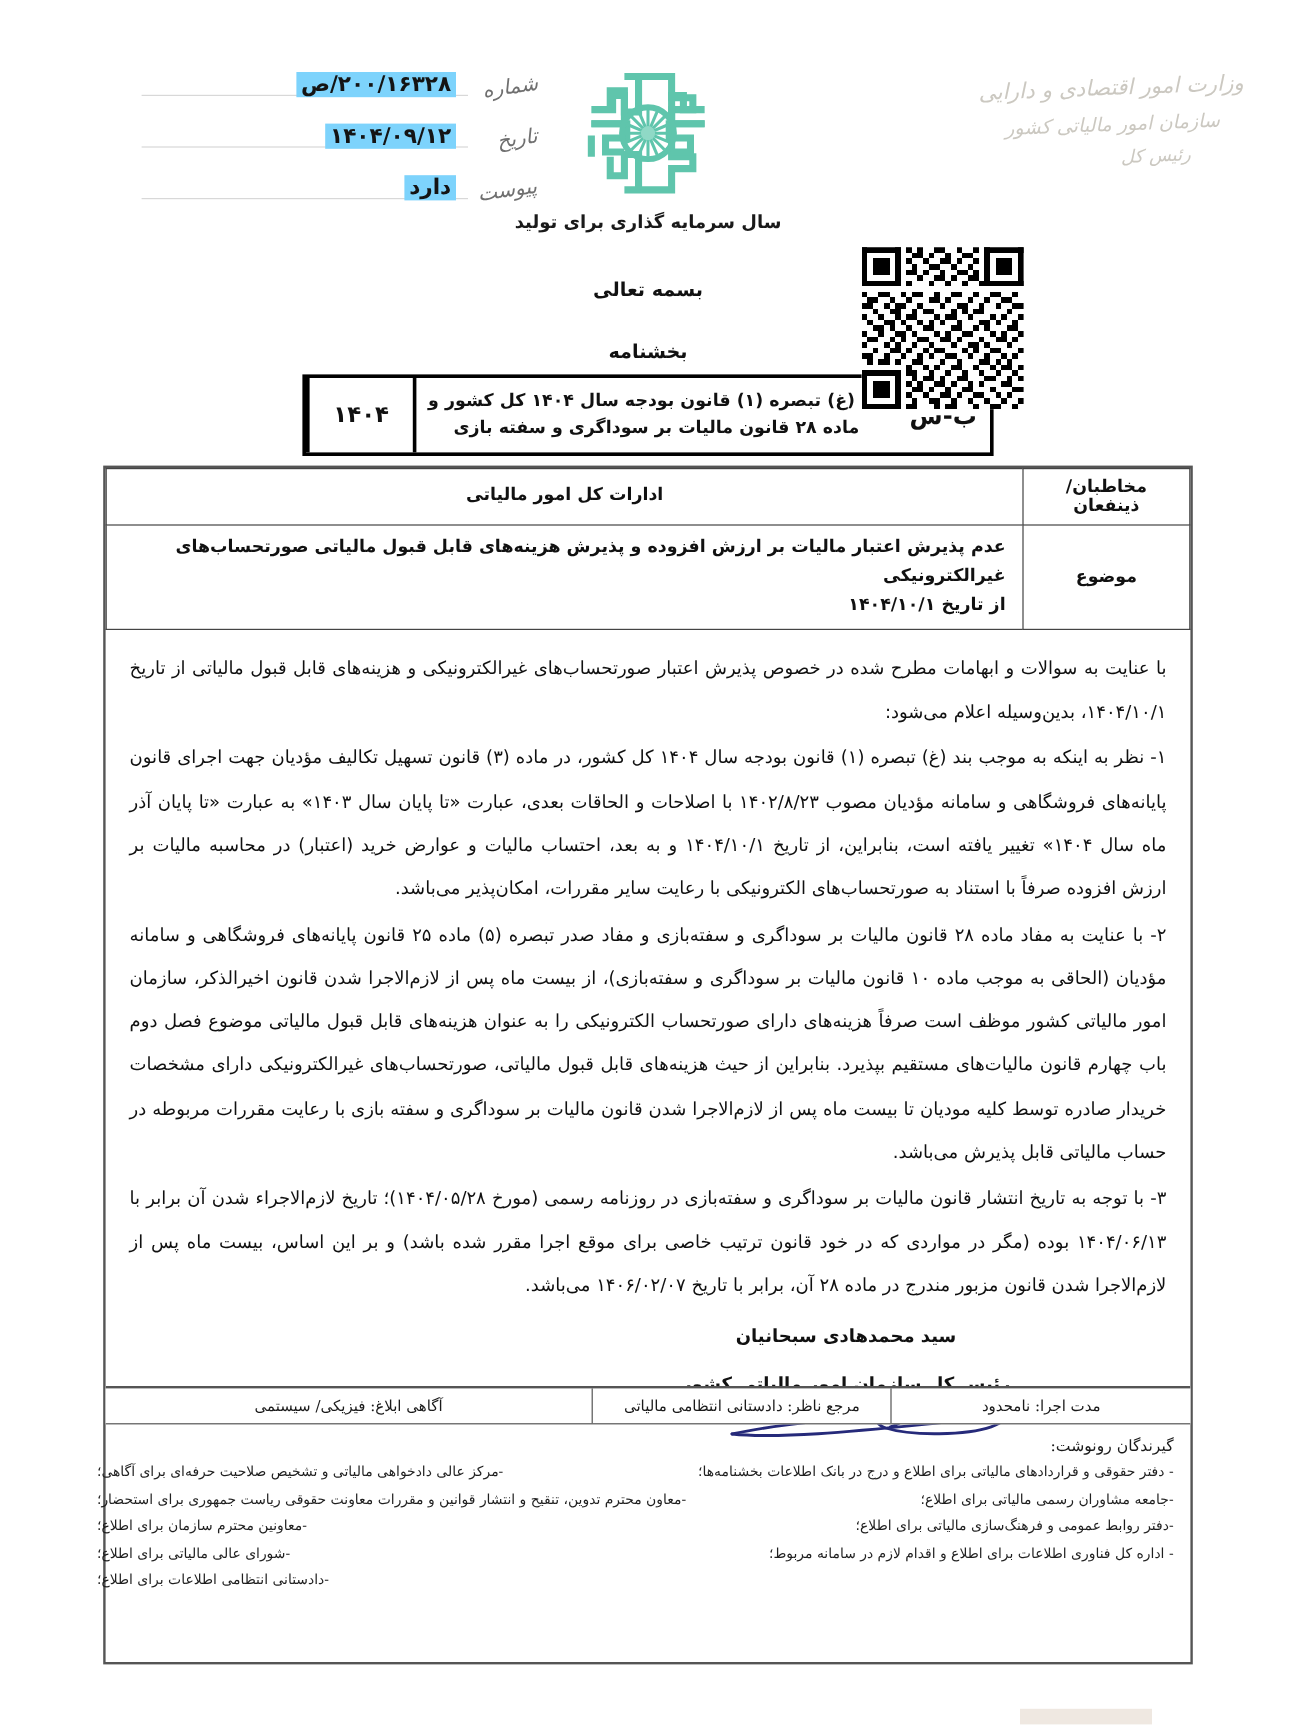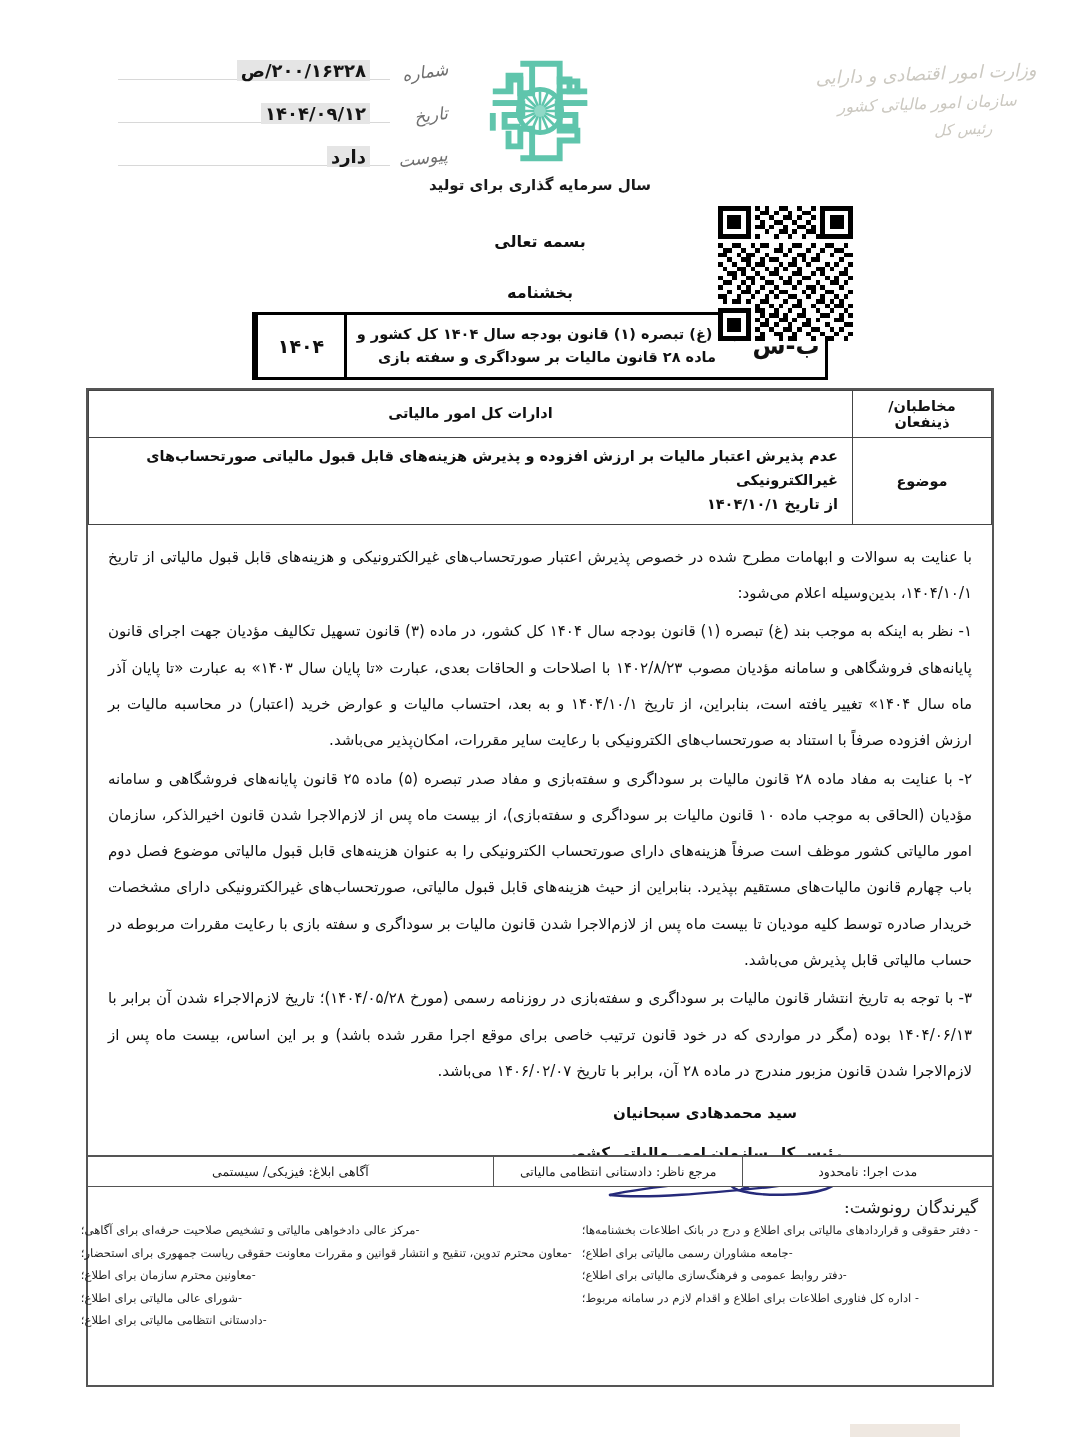--- a/index.html
+++ b/index.html
@@ -87,26 +87,26 @@
   .meta-rule {
     position: absolute;
     top: 17px;
     right: 58px;
     left: 0;
     border-top: 1px solid #d8d8d8;
   }
   .meta-value {
     position: absolute;
     top: -2px;
-    right: 78px;
+    right: 68px;
     font-size: 18px;
     font-weight: bold;
     color: #141414;
     letter-spacing: .5px;
-    background: #e5e5e5;
+    background: #7dd3fc;
     padding: 0 4px;
     direction: ltr;
     unicode-bidi: plaintext;
   }
 
   
   .qr-code {
     position: absolute;
     top: 206px;
     left: 718px;
@@ -162,21 +162,21 @@
     font-size: 14.5px;
     font-weight: bold;
     line-height: 1.6;
     padding: 0 8px;
   }
   .title-code {
     width: 78px;
     display: flex;
     align-items: center;
     justify-content: center;
-    font-size: 24px;
+    font-size: 20px;
     font-weight: bold;
   }
 
   
   .main-frame {
     position: absolute;
     top: 388px;
     right: 86px;
     left: 86px;
     bottom: 52px;
@@ -271,21 +271,21 @@
   
   .cc-block {
     position: absolute;
     left: 0; right: 0;
     bottom: 8px;
     height: 186px;
     padding: 6px 14px 0 14px;
     box-sizing: border-box;
   }
   .cc-heading {
-    font-size: 17px;
+    font-size: 13px;
     font-family: "DejaVu Serif", "Liberation Serif", serif;
     color: #1a1a1a;
     text-align: right;
     margin-bottom: 2px;
   }
   .cc-columns {
     display: flex;
     flex-direction: row;
     gap: 10px;
   }
@@ -296,21 +296,21 @@
     list-style: none;
     font-size: 11.6px;
     font-family: "DejaVu Serif", "Liberation Serif", serif;
     color: #1f1f1f;
     line-height: 1.95;
     text-align: left;
     white-space: nowrap;
   }
   .cc-col ul { margin: 0; padding: 0; }
   .cc-col.right li { text-align: left; }
-  .cc-col.left li { text-align: left; }
+  .cc-col.left li { text-align: right; }
 
   
   .page-bottom-strip {
     position: absolute;
     bottom: 0;
     left: 0; right: 0;
     height: 30px;
     opacity: .22;
     font-size: 12px;
     color: #6b6b6b;
@@ -680,21 +680,21 @@
             <li>-دفتر روابط عمومی و فرهنگ‌سازی مالیاتی برای اطلاع؛</li>
             <li>- اداره کل فناوری اطلاعات برای اطلاع و اقدام لازم در سامانه مربوط؛</li>
           </ul>
         </div>
         <div class="cc-col right">
           <ul>
             <li>-مرکز عالی دادخواهی مالیاتی و تشخیص صلاحیت حرفه‌ای برای آگاهی؛</li>
             <li>-معاون محترم تدوین، تنقیح و انتشار قوانین و مقررات معاونت حقوقی ریاست جمهوری برای استحضار؛</li>
             <li>-معاونین محترم سازمان برای اطلاع؛</li>
             <li>-شورای عالی مالیاتی برای اطلاع؛</li>
-            <li>-دادستانی انتظامی مالیاتی برای اطلاع؛</li>
+            <li>-دادستانی انتظامی اطلاعات برای اطلاع؛</li>
           </ul>
         </div>
       </div>
     </div>
 
   </div>
 
   <div class="page-bottom-strip">
     <span class="strip-swatch"></span>
     <span></span>

